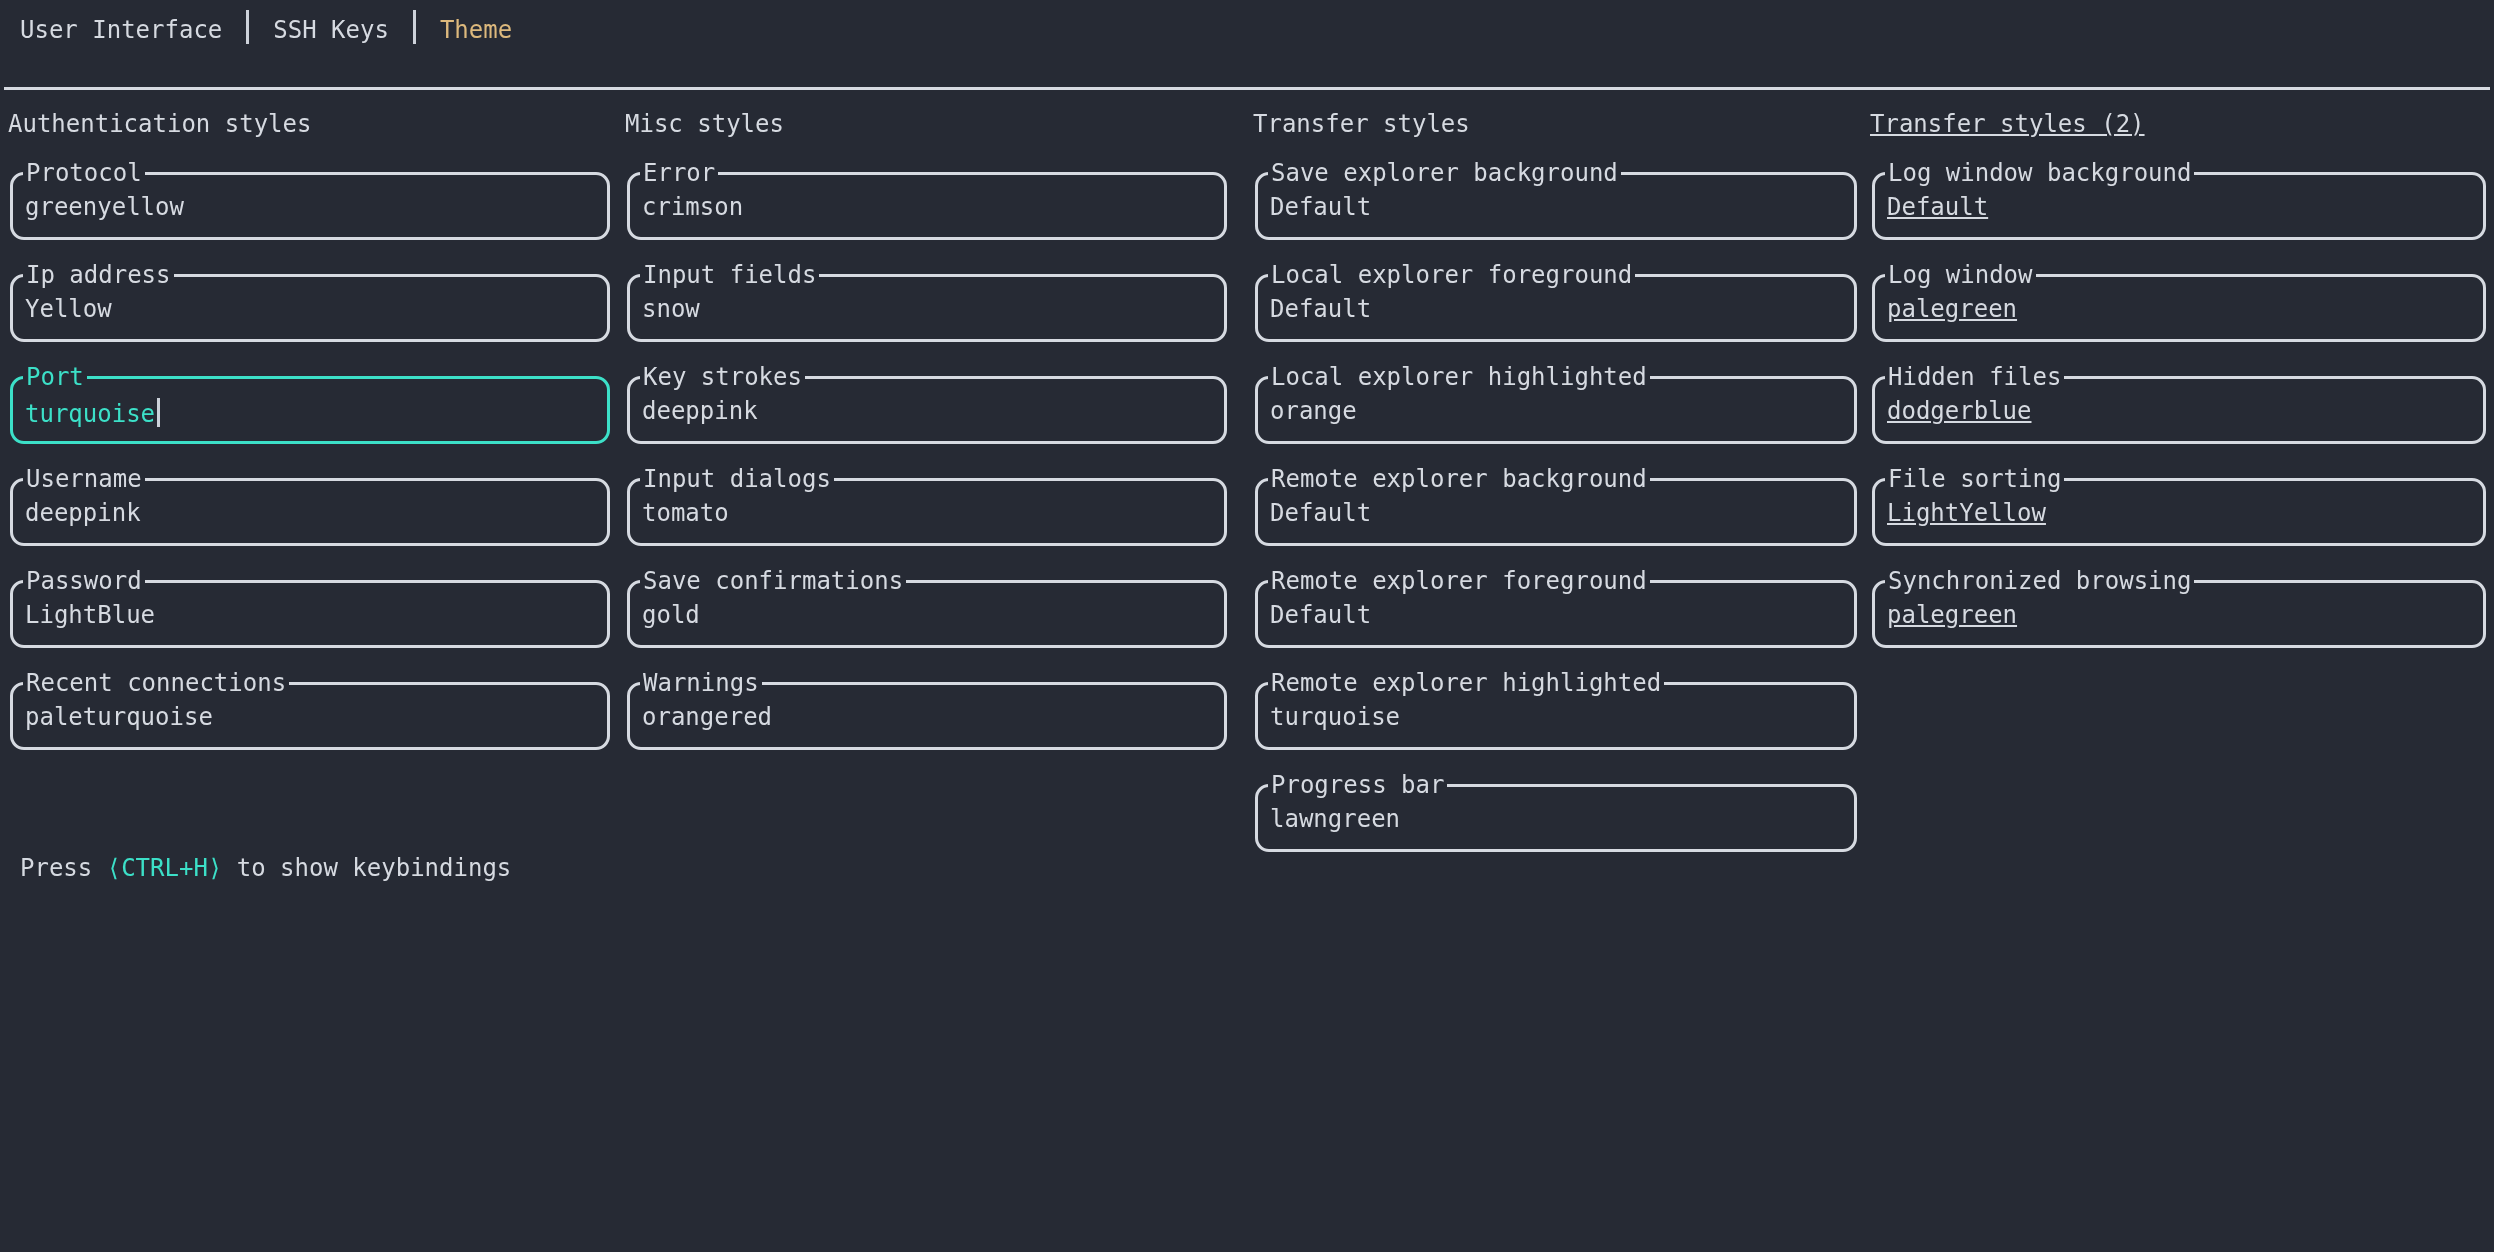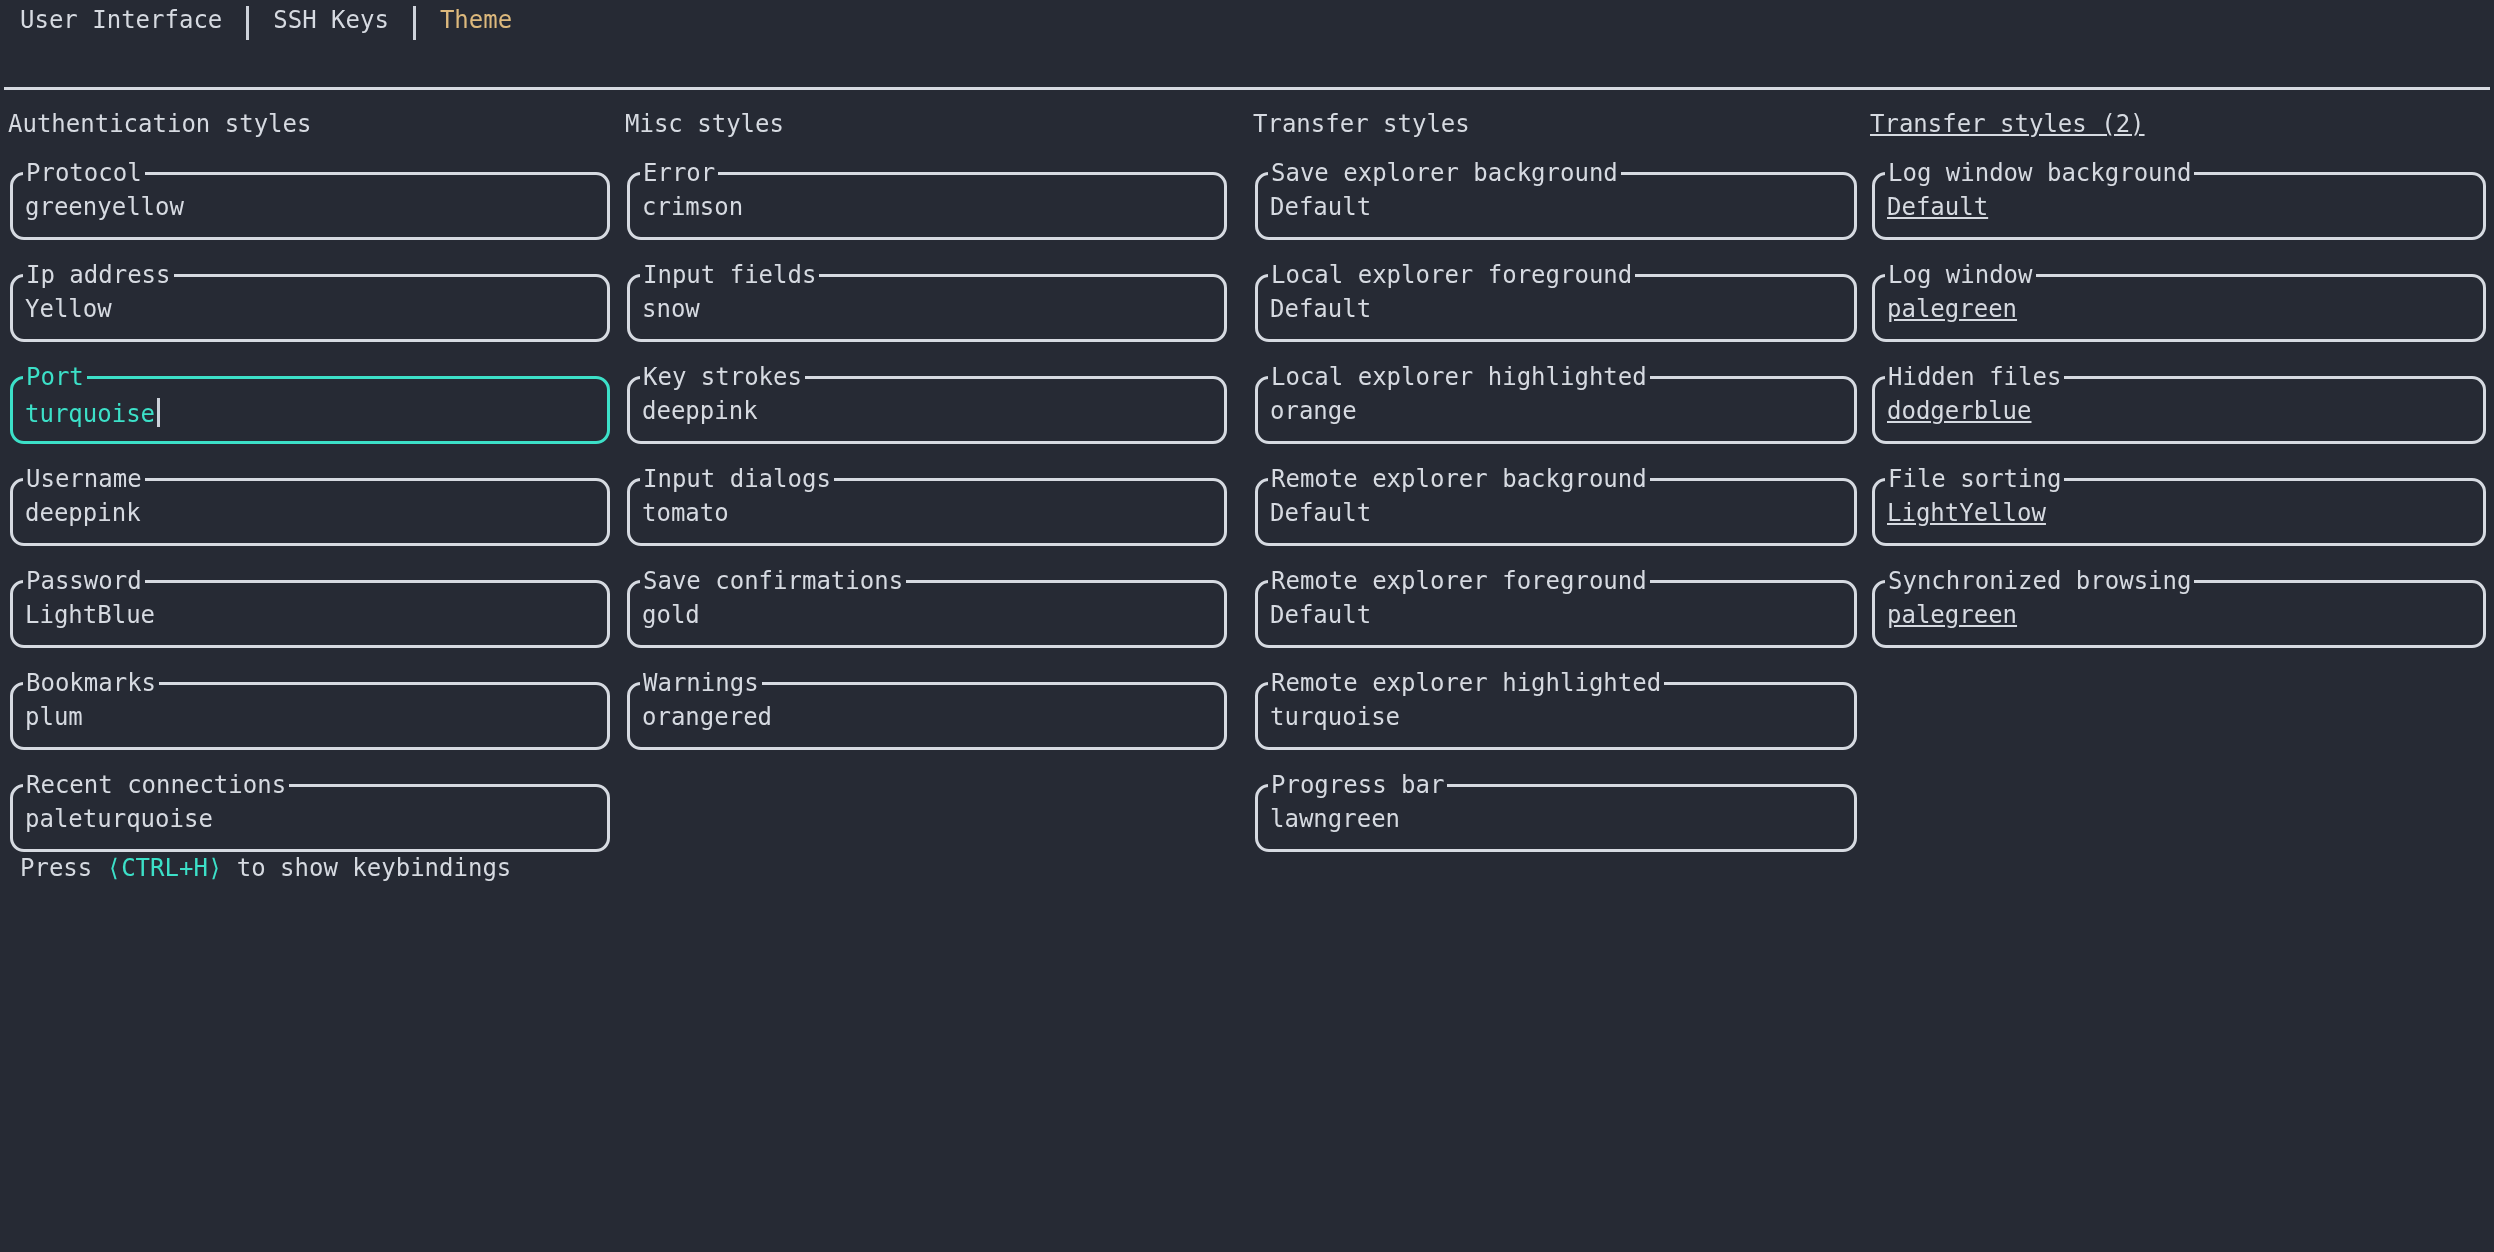--- a/index.html
+++ b/index.html
@@ -11,21 +11,21 @@
     font-family: "DejaVu Sans Mono", "Liberation Mono", monospace;
     font-size: 24px;
     color: var(--fg, #d6dae1);
     overflow: hidden;
   }
   
   .tabbar {
     position: absolute;
     top: 6px; left: 20px;
     display: flex;
-    align-items: flex-start;
+    align-items: flex-end;
     gap: 24px;
     height: 38px;
     white-space: pre;
   }
   .tab { cursor: default; }
   .tab.active { color: var(--tab-active, #ddb97d); }
   .tabsep { width: 3px; height: 34px; background: #cdd2da; }
   .rule {
     position: absolute;
     top: 87px; left: 4px; right: 4px;
@@ -104,24 +104,20 @@
         </div>
         <div class="field">
           <span class="field-label">Username</span>
           <div class="field-value"><span>deeppink</span></div>
         </div>
         <div class="field">
           <span class="field-label">Password</span>
           <div class="field-value"><span>LightBlue</span></div>
         </div>
         <div class="field">
-          <span class="field-label">Bookmarks</span>
-          <div class="field-value"><span>plum</span></div>
-        </div>
-        <div class="field">
           <span class="field-label">Recent connections</span>
           <div class="field-value"><span>paleturquoise</span></div>
         </div>
       </div>
       <div class="col">
         <div class="col-title">Misc styles</div>
         <div class="field">
           <span class="field-label">Error</span>
           <div class="field-value"><span>crimson</span></div>
         </div>

